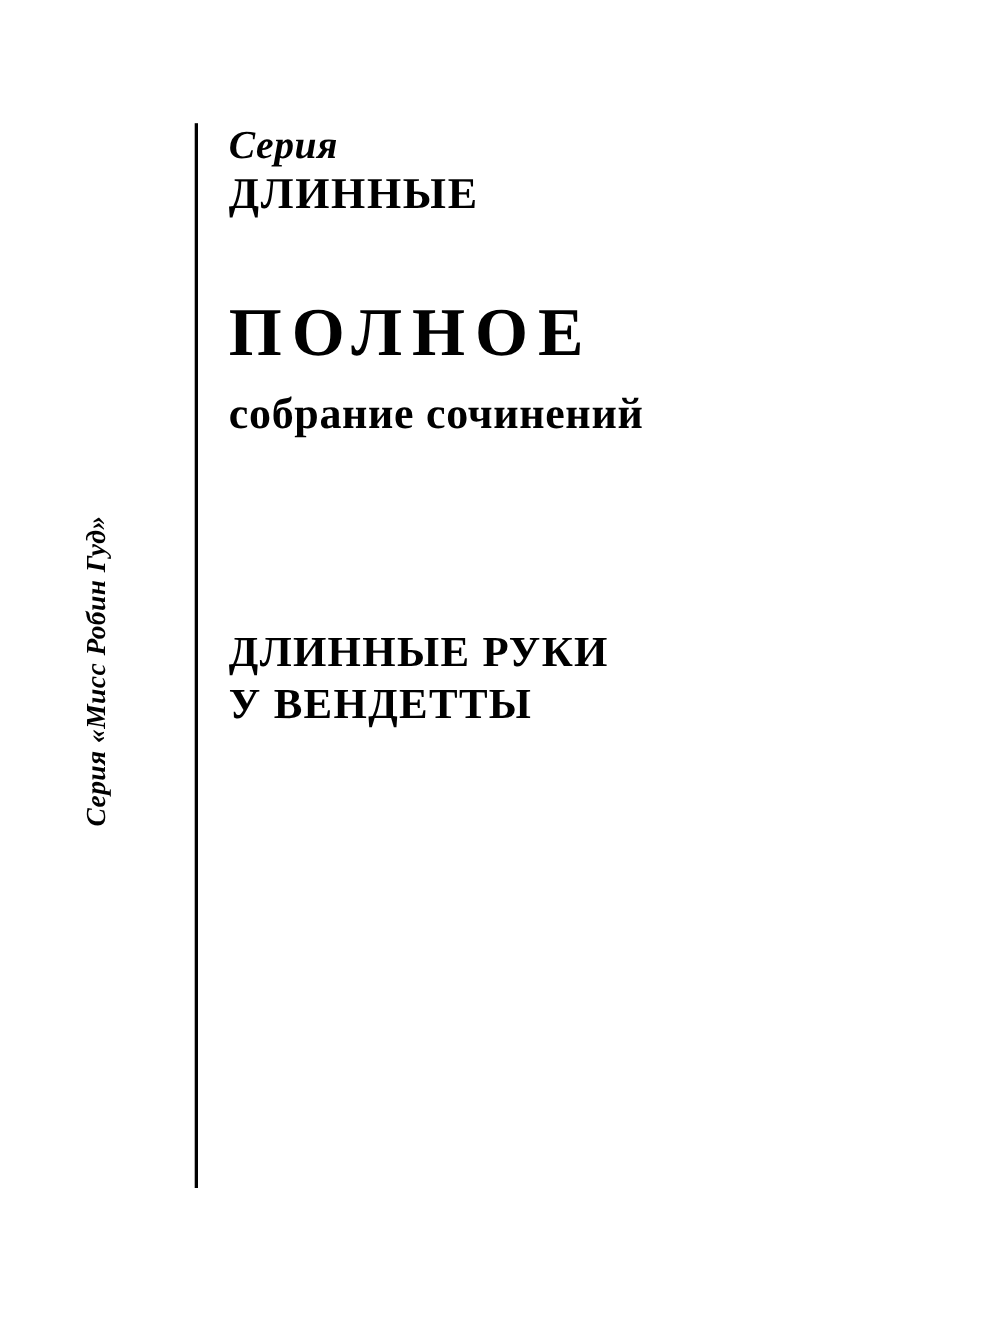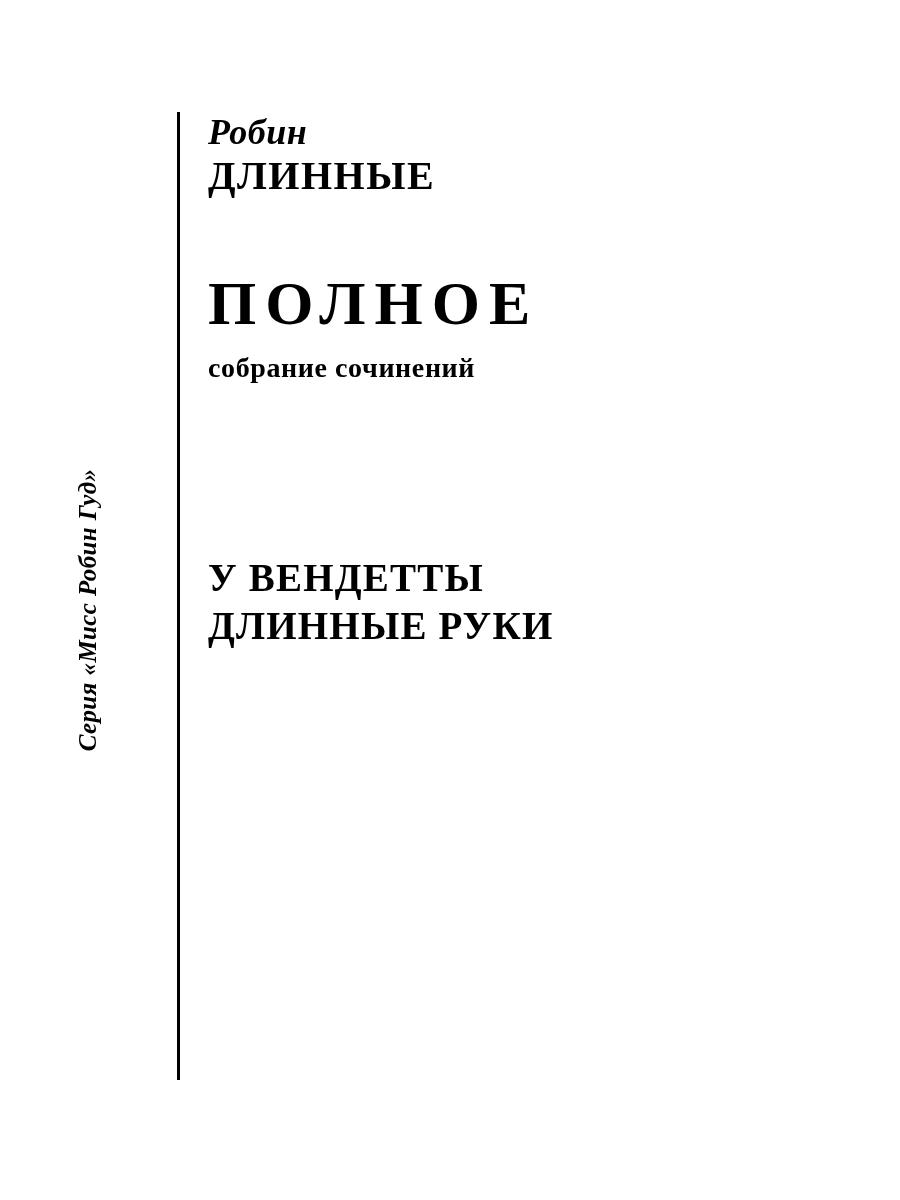--- a/index.html
+++ b/index.html
@@ -81,21 +81,21 @@
     display: block;
     font-weight: bold;
     font-size: 62px;
     letter-spacing: 9px;
     line-height: 1.05;
     margin-top: 14px;
   }
   .collection .line2 {
     display: block;
     font-weight: bold;
-    font-size: 28px;
+    font-size: 40px;
     letter-spacing: 0.6px;
     margin-top: 16px;
   }
 
   .booktitle {
     margin-top: 170px;
   }
   .booktitle .t-line {
     display: block;
     font-weight: bold;
@@ -111,28 +111,28 @@
 
   <div class="vrule"></div>
 
   <div class="series-wrap">
     <div class="series">Серия «Мисс Робин Гуд»</div>
   </div>
 
   <div class="content">
 
     <div class="author">
-      <span class="first">Робин</span>
+      <span class="first">Серия</span>
       <span class="last">ДЛИННЫЕ</span>
     </div>
 
     <div class="collection">
       <span class="line1">ПОЛНОЕ</span>
       <span class="line2">собрание сочинений</span>
     </div>
 
     <div class="booktitle">
+      <span class="t-line">ДЛИННЫЕ РУКИ</span>
       <span class="t-line">У ВЕНДЕТТЫ</span>
-      <span class="t-line">ДЛИННЫЕ РУКИ</span>
     </div>
 
   </div>
 </div>
 
 </body></html>

